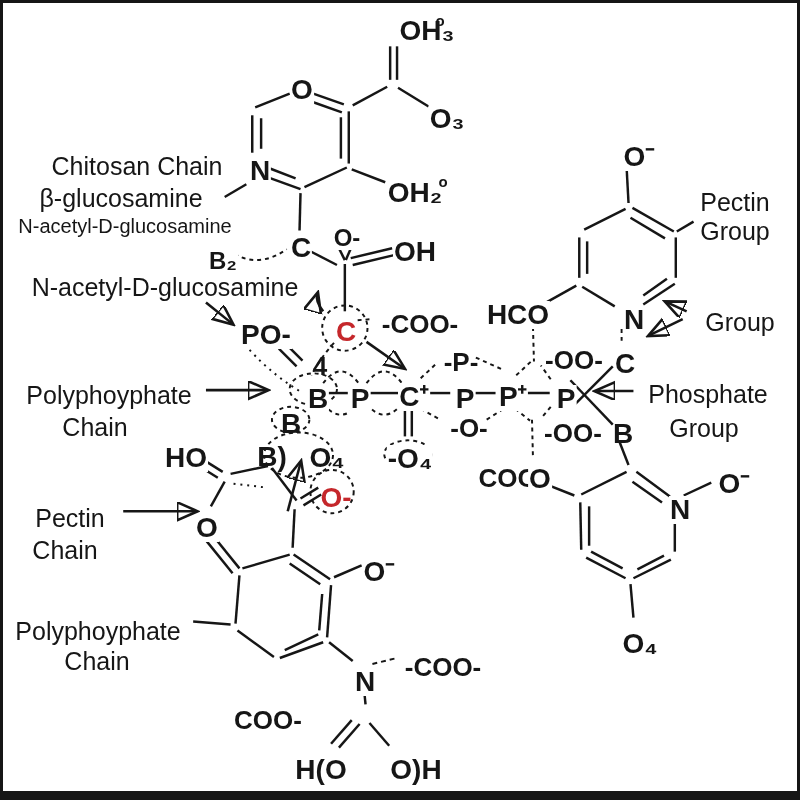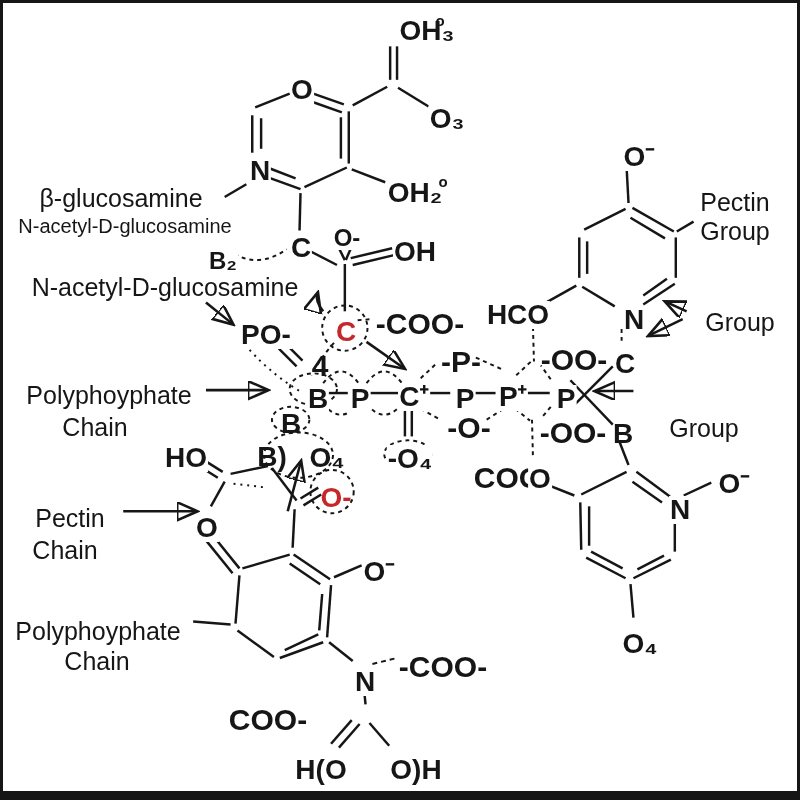--- a/index.html
+++ b/index.html
@@ -13,21 +13,21 @@
   }
   #art{position:absolute;left:0;top:0;width:100%;height:100%;}
   .atom{
     position:absolute;transform:translate(-50%,-50%);
     font:600 28px "Liberation Sans",sans-serif;
     color:var(--ink,#111);line-height:1;white-space:nowrap;
     background:var(--bg,#fff);padding:0 1px;z-index:3;
   }
   .atom.nobg{background:transparent;}
   .atom.s24{font-size:24px;}
-  .atom.s26{font-size:30px;}
+  .atom.s26{font-size:26px;}
   .atom.s15{font-size:15px;font-weight:700;}
   .atom.red{color:var(--red,#c42427);}
   .lbl{
     position:absolute;transform:translate(-50%,-50%);
     font:500 25px "Liberation Sans",sans-serif;
     color:var(--ink,#111);line-height:1.05;white-space:nowrap;z-index:2;
   }
   .lbl.small{font-size:20px;}
   svg line,svg path,svg ellipse,svg circle{stroke:var(--ink,#111);fill:none;}
 </style>
@@ -240,27 +240,29 @@
   <div class="atom s26 nobg" style="left:570px;top:430px">-OO-</div>
   <div class="atom nobg" style="left:620px;top:431px">B</div>
   <div class="atom s26" style="left:505px;top:475px">COO</div>
   <div class="atom" style="left:537px;top:476px">O</div>
   <div class="atom" style="left:636px;top:154px">O⁻</div>
   <div class="atom" style="left:631px;top:317px">N</div>
   <div class="atom" style="left:731px;top:481px">O⁻</div>
   <div class="atom" style="left:677px;top:507px">N</div>
   <div class="atom" style="left:637px;top:641px">O₄</div>
 
+  <div class="lbl" style="left:134px;top:163px">Chitosan Chain</div>
   <div class="lbl" style="left:118px;top:195px">β-glucosamine</div>
   <div class="lbl small" style="left:122px;top:223px">N-acetyl-D-glucosamine</div>
   <div class="lbl" style="left:162px;top:284px">N-acetyl-D-glucosamine</div>
   <div class="lbl" style="left:106px;top:392px">Polyphoyphate</div>
   <div class="lbl" style="left:92px;top:424px">Chain</div>
   <div class="lbl" style="left:67px;top:515px">Pectin</div>
   <div class="lbl" style="left:62px;top:547px">Chain</div>
   <div class="lbl" style="left:95px;top:628px">Polyphoyphate</div>
   <div class="lbl" style="left:94px;top:658px">Chain</div>
   <div class="lbl" style="left:732px;top:199px">Pectin</div>
   <div class="lbl" style="left:732px;top:228px">Group</div>
   <div class="lbl" style="left:737px;top:319px">Group</div>
+  <div class="lbl" style="left:705px;top:391px">Phosphate</div>
   <div class="lbl" style="left:701px;top:425px">Group</div>
 
 </div>
 
 </body></html>

